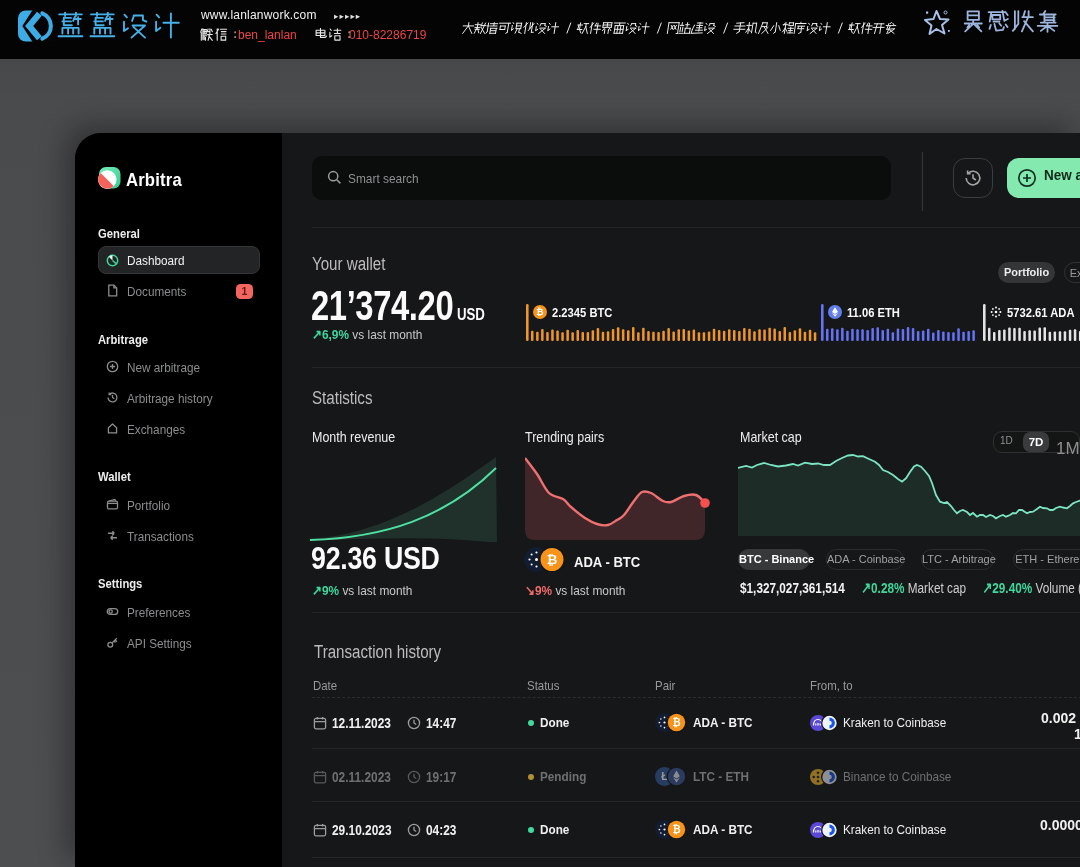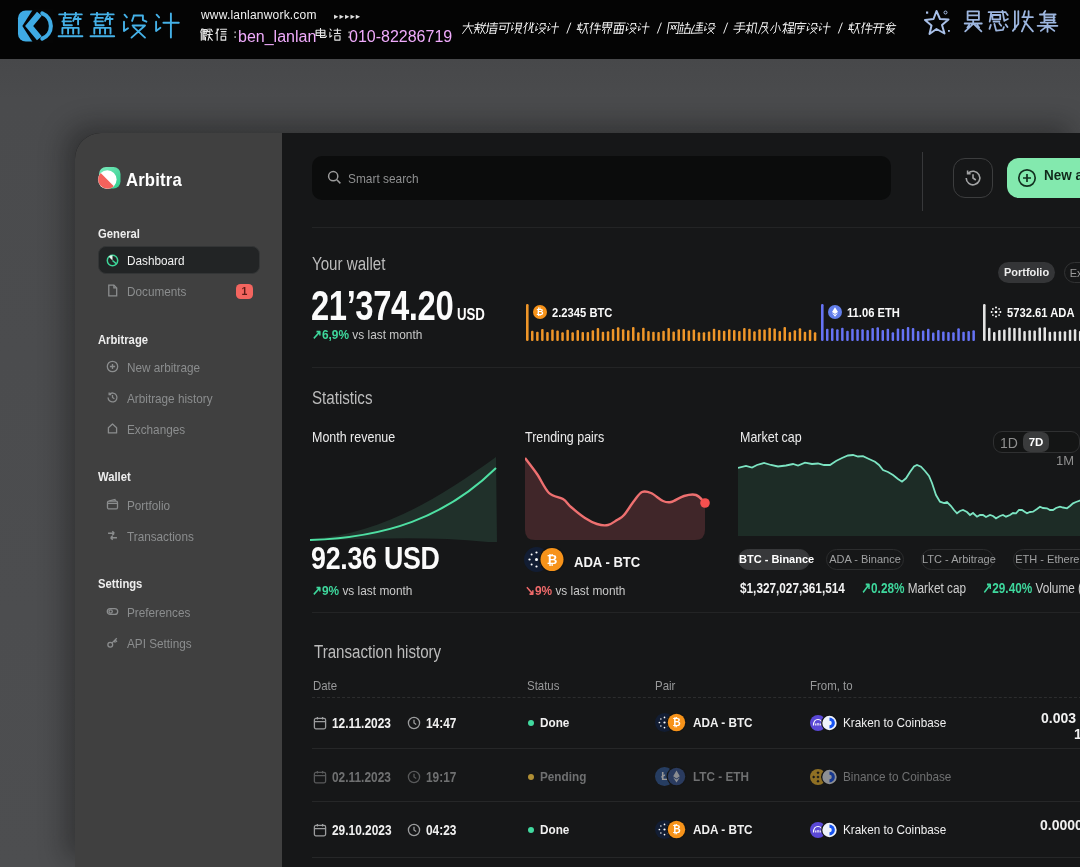--- a/index.html
+++ b/index.html
@@ -1,23 +1,23 @@
 <!DOCTYPE html>
 <html><head><meta charset="utf-8"><style>
 *{margin:0;padding:0;box-sizing:border-box}
 html,body{width:1080px;height:867px;overflow:hidden;background:#4a4b4d;font-family:"Liberation Sans",sans-serif}
 .abs{position:absolute}
 #hdr{position:absolute;left:0;top:0;width:1080px;height:59px;background:#040404}
 #hlogo{position:absolute;left:17px;top:9px}
 #hurl{position:absolute;left:201px;top:8px;color:#f2f2f2;font-size:12px;letter-spacing:.2px}
 #harr{position:absolute;left:334px;top:11px;color:#e0e0e0;font-size:8.5px;letter-spacing:1.2px}
-.hmid{position:absolute;top:28px;color:#f0abfc;font-size:16px}
+.hmid{position:absolute;top:28px;color:#ef4444;font-size:12px}
 #stage{position:absolute;left:0;top:59px;width:1080px;height:808px;background:linear-gradient(180deg,#47484a 0,#4a4b4d 40px,#4d4e50 100%)}
 #card{position:absolute;left:75px;top:133px;width:1005px;height:734px;border-top-left-radius:26px;overflow:hidden;background:#161718;box-shadow:-10px -8px 26px rgba(12,12,14,.38)}
-#sbar{position:absolute;left:0;top:0;width:207px;height:734px;background:#404040}
+#sbar{position:absolute;left:0;top:0;width:207px;height:734px;background:#000000}
 #main{position:absolute;left:207px;top:0;width:798px;height:734px;background:#161718}
 .shead{position:absolute;left:23px;font-size:12.5px;font-weight:bold;color:#ededed;transform:scaleX(.9);transform-origin:0 50%}
 .sit{position:absolute;font-size:13.5px;color:#8b8d8e;transform:scaleX(.87);transform-origin:0 50%;white-space:nowrap}
 .hdiv{position:absolute;left:30px;width:775px;border-top:1px solid #232425}
 .h2{position:absolute;font-size:18px;color:#bcbcbc;transform:scaleX(.84);transform-origin:0 50%;white-space:nowrap}
 .lab{position:absolute;font-size:14.5px;color:#ececec;transform:scaleX(.86);transform-origin:0 50%;white-space:nowrap}
 .clab{position:absolute;font-size:13.5px;font-weight:bold;color:#fafafa;white-space:nowrap;transform:scaleX(.83);transform-origin:0 0}
 .grn{color:#3ed79c}
 .red{color:#ef6a6a}
 .pill{position:absolute;height:21px;border:1px solid #2c2d2e;border-radius:11px;color:#a0a1a2;font-size:11px;text-align:center;line-height:19px;white-space:nowrap}
@@ -359,29 +359,29 @@
           <circle cx="17.4" cy="17.4" r="1"></circle>
           <circle cx="12.5" cy="12.5" r="1.5"></circle>
         </g>
 <circle cx="28" cy="12.5" r="13" fill="#131414"></circle>
 <circle cx="28" cy="12.5" r="11.5" fill="#f7931a"></circle>
 <text x="28" y="17" font-size="13" font-weight="bold" fill="#fff" text-anchor="middle" font-family="Liberation Sans">₿</text>
 </svg>
       <div class="abs" style="left:292px;top:420px;font-size:15px;font-weight:bold;color:#f5f5f5;transform:scaleX(.87);transform-origin:0 0">ADA - BTC</div>
       <div class="abs" style="left:243px;top:449px;font-size:13.5px;color:#c9c9c9;transform:scaleX(.88);transform-origin:0 0;white-space:nowrap"><span class="red"><b>↘9%</b></span> vs last month</div>
       <div class="abs" style="left:711px;top:298px;width:87px;height:22px;border:1px solid #2f3031;background:#141515;border-radius:9px"></div>
-      <div class="abs" style="left:718px;top:302px;font-size:14px;color:#8f8f8f">1D</div>
+      <div class="abs" style="left:718px;top:302px;font-size:10px;color:#8f8f8f">1D</div>
       <div class="abs" style="left:741px;top:299px;width:26px;height:20px;background:#3a3b3c;border-radius:7px;color:#fff;font-size:11.5px;font-weight:bold;text-align:center;line-height:20px">7D</div>
-      <div class="abs" style="left:774px;top:320px;font-size:13px;color:#8f8f8f">1M</div>
+      <div class="abs" style="left:774px;top:306px;font-size:17px;color:#8f8f8f">1M</div>
       <svg class="abs" style="left:456px;top:320px" width="350" height="84" viewBox="0 0 350 84">
 <path d="M0 15 L8 13 L14 14.5 L19 12 L26 10 L33 12 L40 13.5 L48 12.5 L55 11 L60 12.5 L67 9.7 L74 11 L80 10.5 L86 12 L92 12 L98 8 L104 5 L110 2.5 L115 2 L120 3.5 L125 3.2 L131 6 L137 8.7 L141 12 L145 17 L150 19 L155 22 L160 26 L164 28.7 L168 25.3 L172 19 L176 13.5 L179 12 L183 13.7 L187 18 L191 23 L194 30 L198 42 L202 48.7 L206 50 L209 49 L213 53 L216 57 L219 60.3 L222 58 L225 57 L229 59 L232 62 L235 60 L239 63.7 L242 62 L245 62 L248 64 L252 62 L255 63 L258 65.3 L262 63 L265 62 L268 63.7 L272 62 L275 60 L278 60.3 L281 57 L284 57 L287 59 L289 60.3 L292 59 L295 58.7 L299 56 L302 53.7 L305 55 L309 55.3 L312 57 L315 57 L318 55 L322 53.7 L325 54.5 L329 55.3 L332 53 L335 50.3 L338 49 L342 47.5 L346 46 L350 47 L350 83 L0 83 Z" fill="#1d2c26"></path>
 <path d="M0 15 L8 13 L14 14.5 L19 12 L26 10 L33 12 L40 13.5 L48 12.5 L55 11 L60 12.5 L67 9.7 L74 11 L80 10.5 L86 12 L92 12 L98 8 L104 5 L110 2.5 L115 2 L120 3.5 L125 3.2 L131 6 L137 8.7 L141 12 L145 17 L150 19 L155 22 L160 26 L164 28.7 L168 25.3 L172 19 L176 13.5 L179 12 L183 13.7 L187 18 L191 23 L194 30 L198 42 L202 48.7 L206 50 L209 49 L213 53 L216 57 L219 60.3 L222 58 L225 57 L229 59 L232 62 L235 60 L239 63.7 L242 62 L245 62 L248 64 L252 62 L255 63 L258 65.3 L262 63 L265 62 L268 63.7 L272 62 L275 60 L278 60.3 L281 57 L284 57 L287 59 L289 60.3 L292 59 L295 58.7 L299 56 L302 53.7 L305 55 L309 55.3 L312 57 L315 57 L318 55 L322 53.7 L325 54.5 L329 55.3 L332 53 L335 50.3 L338 49 L342 47.5 L346 46 L350 47" fill="none" stroke="#7ce4c2" stroke-width="1.8"></path>
 </svg>
       <div class="pill sel" style="left:456px;top:416px;width:72px">BTC - Binance</div>
-      <div class="pill" style="left:544px;top:416px;width:78px">ADA - Binance</div>
+      <div class="pill" style="left:544px;top:416px;width:78px">ADA - Coinbase</div>
       <div class="pill" style="left:639px;top:416px;width:73px">LTC - Arbitrage</div>
       <div class="pill" style="left:731px;top:416px;width:84px">ETH - Ethereum</div>
       <div class="abs" style="left:458px;top:446px;font-size:15.5px;color:#f2f2f2;font-weight:bold;white-space:nowrap;transform:scaleX(.76);transform-origin:0 0">$1,327,027,361,514&nbsp;&nbsp;&nbsp;&nbsp; <span class="grn">↗0.28%</span> <span style="font-weight:normal;color:#cfcfcf">Market cap</span>&nbsp;&nbsp;&nbsp;&nbsp; <span class="grn">↗29.40%</span> <span style="font-weight:normal;color:#cfcfcf">Volume (24h)</span></div>
       <div class="hdiv" style="top:479px"></div>
       <div class="h2" style="left:32px;top:509px">Transaction history</div>
       <div class="th" style="left:31px;top:545px">Date</div>
       <div class="th" style="left:245px;top:545px">Status</div>
       <div class="th" style="left:373px;top:545px">Pair</div>
       <div class="th" style="left:528px;top:545px">From, to</div>
       <div class="abs" style="left:30px;top:564px;width:775px;border-top:1px dashed #2c2d2e"></div>
@@ -417,21 +417,21 @@
       <div class="abs" style="left:411px;top:582px;font-size:13.5px;font-weight:bold;color:#f0f0f0;transform:scaleX(.87);transform-origin:0 0">ADA - BTC</div>
       <svg class="abs" style="left:528px;top:582px;opacity:1" width="28" height="16" viewBox="0 0 28 16">
 <circle cx="8" cy="8" r="8" fill="#5a48d6"></circle>
         <path d="M3.5 10.5 C3.5 6 5.5 4.5 8 4.5 C10.5 4.5 12.5 6 12.5 10.5 M5.8 10.5 V8.5 M8 10.5 V8 M10.2 10.5 V8.5" stroke="#fff" stroke-width="1.2" fill="none"></path>
 <circle cx="19.5" cy="8" r="8.4" fill="#131414"></circle>
 <circle cx="19.5" cy="8" r="7.2" fill="#eef2fa"></circle>
 <path d="M19.5 2.6 a5.4 5.4 0 1 1 0 10.8 Z" fill="#1652f0"></path>
 <circle cx="19.5" cy="8" r="2.3" fill="#eef2fa"></circle>
       </svg>
       <div class="abs" style="left:561px;top:582px;font-size:13.5px;color:#f0f0f0;transform:scaleX(.87);transform-origin:0 0">Kraken to Coinbase</div>
-      <div class="abs" style="left:758px;top:577px;width:36px;font-size:14px;font-weight:bold;color:#f0f0f0;text-align:right;white-space:nowrap">0.003</div>
+      <div class="abs" style="left:758px;top:577px;width:36px;font-size:14px;font-weight:bold;color:#f0f0f0;text-align:right;white-space:nowrap">0.002</div>
       <div class="abs" style="left:792px;top:593px;font-size:14px;font-weight:bold;color:#f0f0f0">1</div>
       <svg class="abs" style="left:31px;top:637px" width="14" height="14" viewBox="0 0 14 14">
         <rect x="1.4" y="2.4" width="11.2" height="10.4" rx="1.5" fill="none" stroke="#595a5b" stroke-width="1.3"></rect>
         <path d="M1.4 5.6 H12.6 M4.4 1 V3.6 M9.6 1 V3.6" stroke="#595a5b" stroke-width="1.3"></path>
       </svg>
       <div class="abs" style="left:50px;top:636px;font-size:14px;font-weight:bold;color:#6f7071;transform:scaleX(.85);transform-origin:0 0">02.11.2023</div>
       <svg class="abs" style="left:125px;top:637px" width="14" height="14" viewBox="0 0 14 14">
         <circle cx="7" cy="7" r="5.6" fill="none" stroke="#595a5b" stroke-width="1.3"></circle>
         <path d="M7 3.8 V7 l2.2 1.5" fill="none" stroke="#595a5b" stroke-width="1.3"></path>
       </svg>

